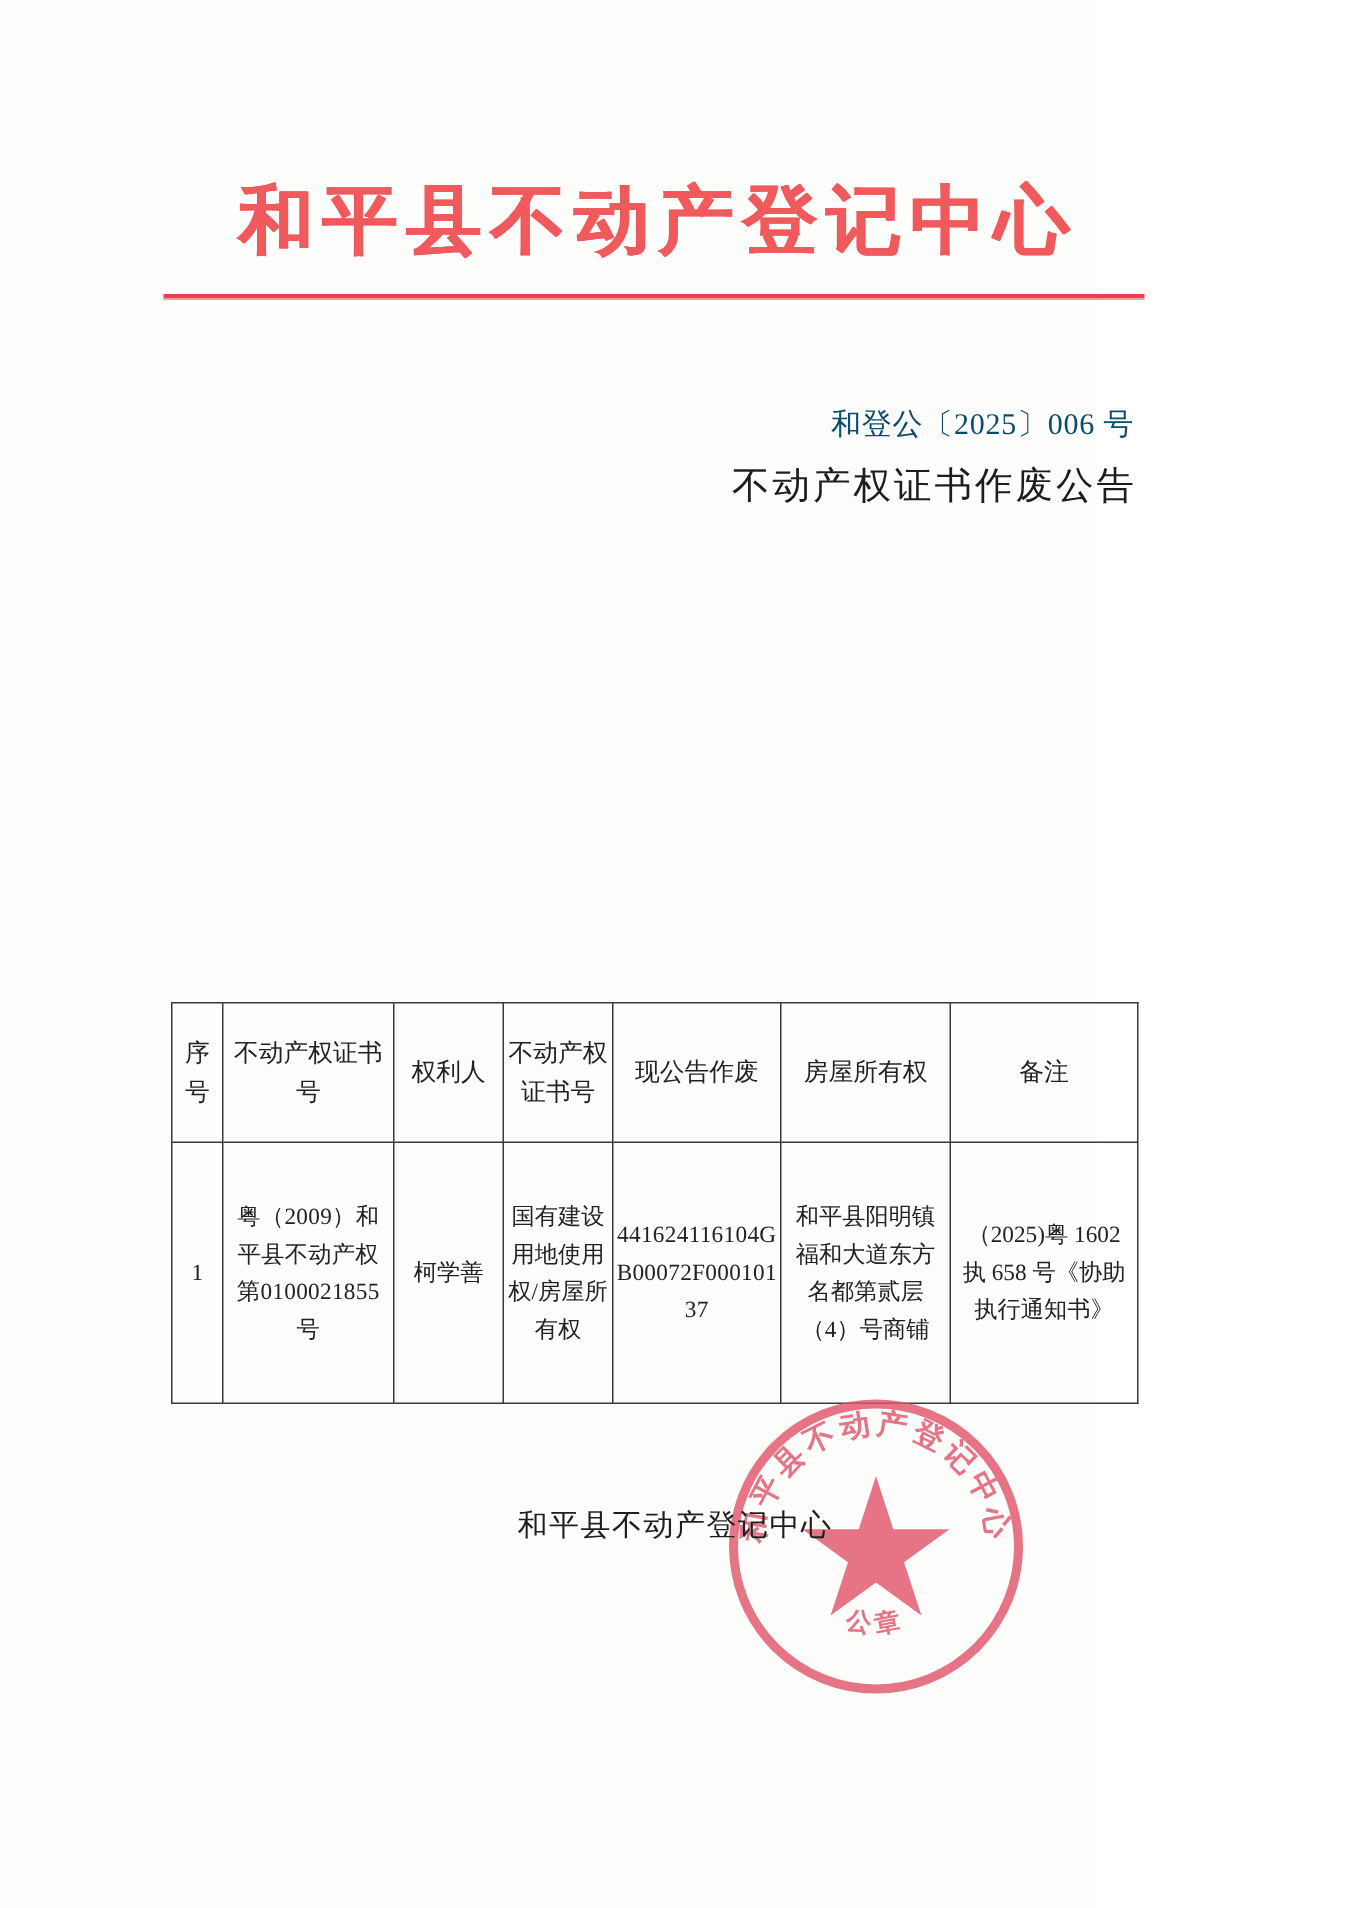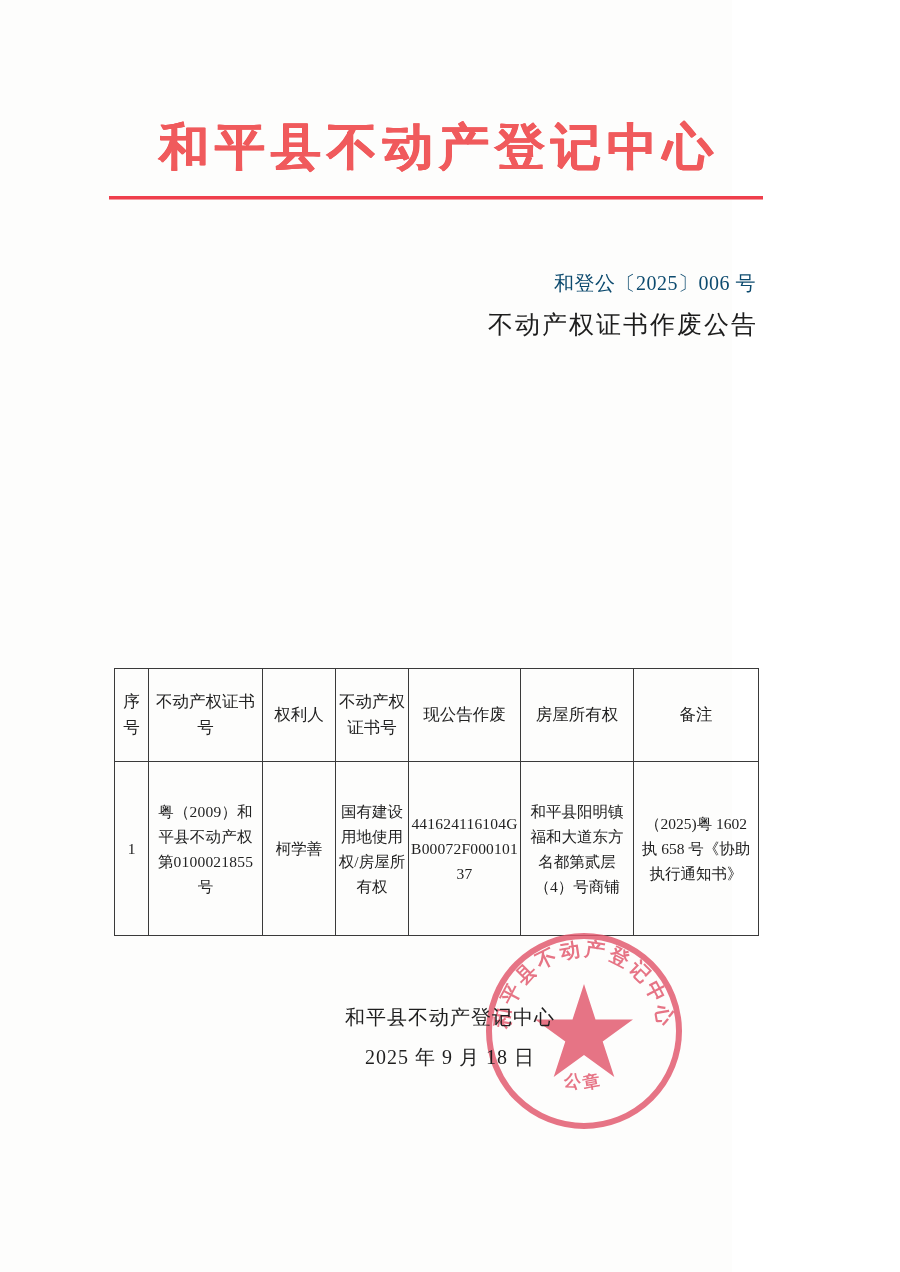--- a/index.html
+++ b/index.html
@@ -263,16 +263,15 @@
         <textPath href="#arcTop" startOffset="50%" text-anchor="middle">和平县不动产登记中心</textPath>
       </text>
       <text font-family="'DejaVu Serif','Liberation Serif',serif" font-size="17" font-weight="700" fill="#e2566b" letter-spacing="4">
         <textPath href="#arcBottom" startOffset="50%" text-anchor="middle">公章</textPath>
       </text>
     </svg>
   </div>
 
   <div class="sign-block">
     <div class="sign-org">和平县不动产登记中心</div>
-    <div class="sign-date">2025 年 9 月 18 日</div>
   </div>
 
 </div>
 
 </body></html>

